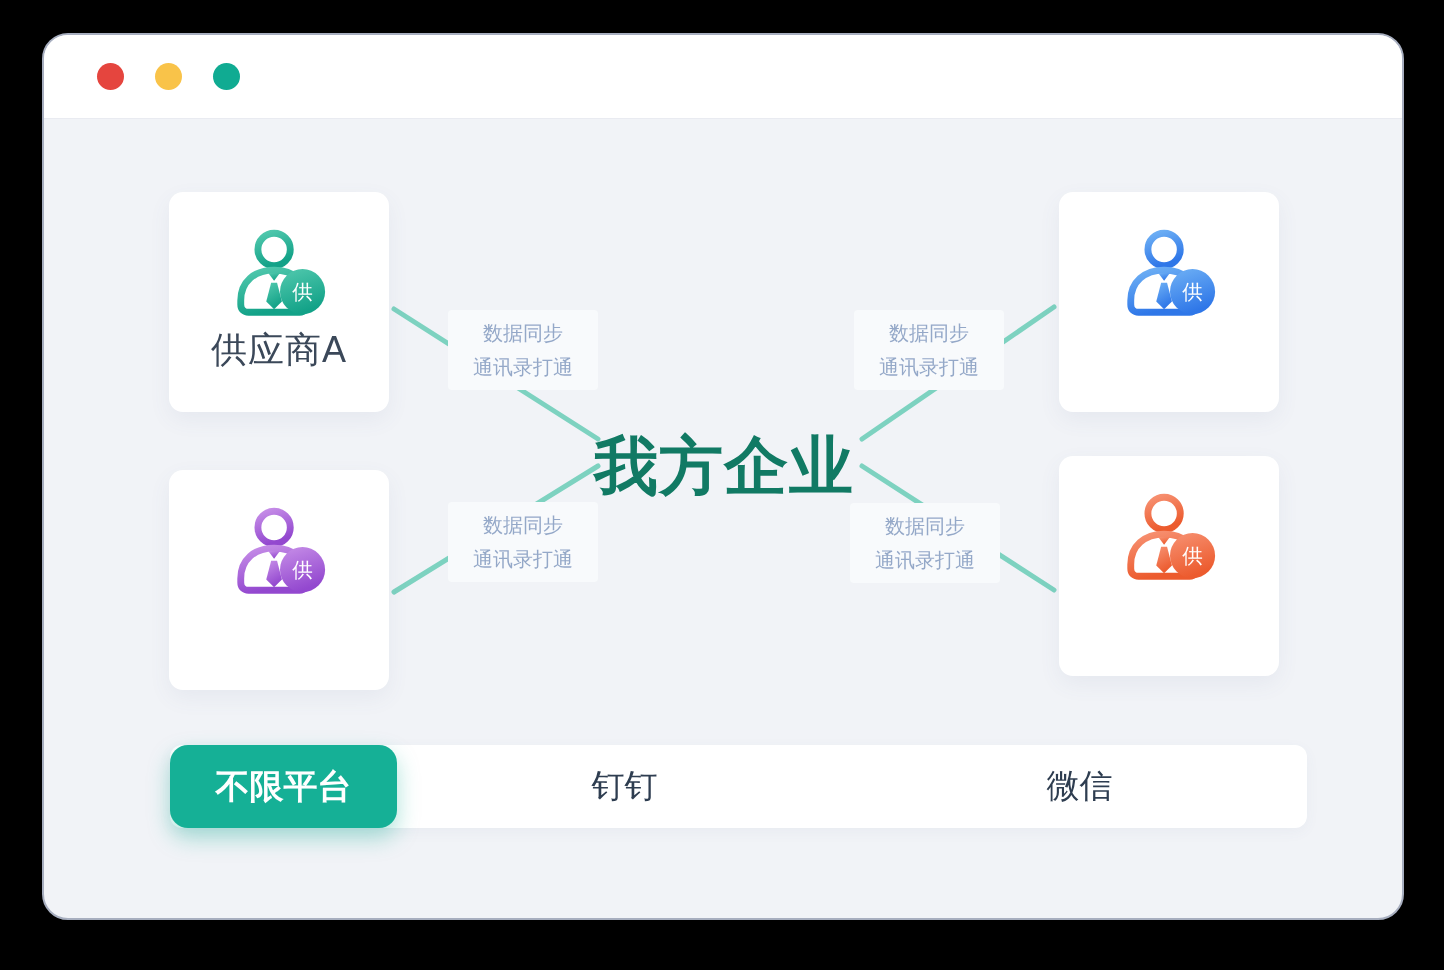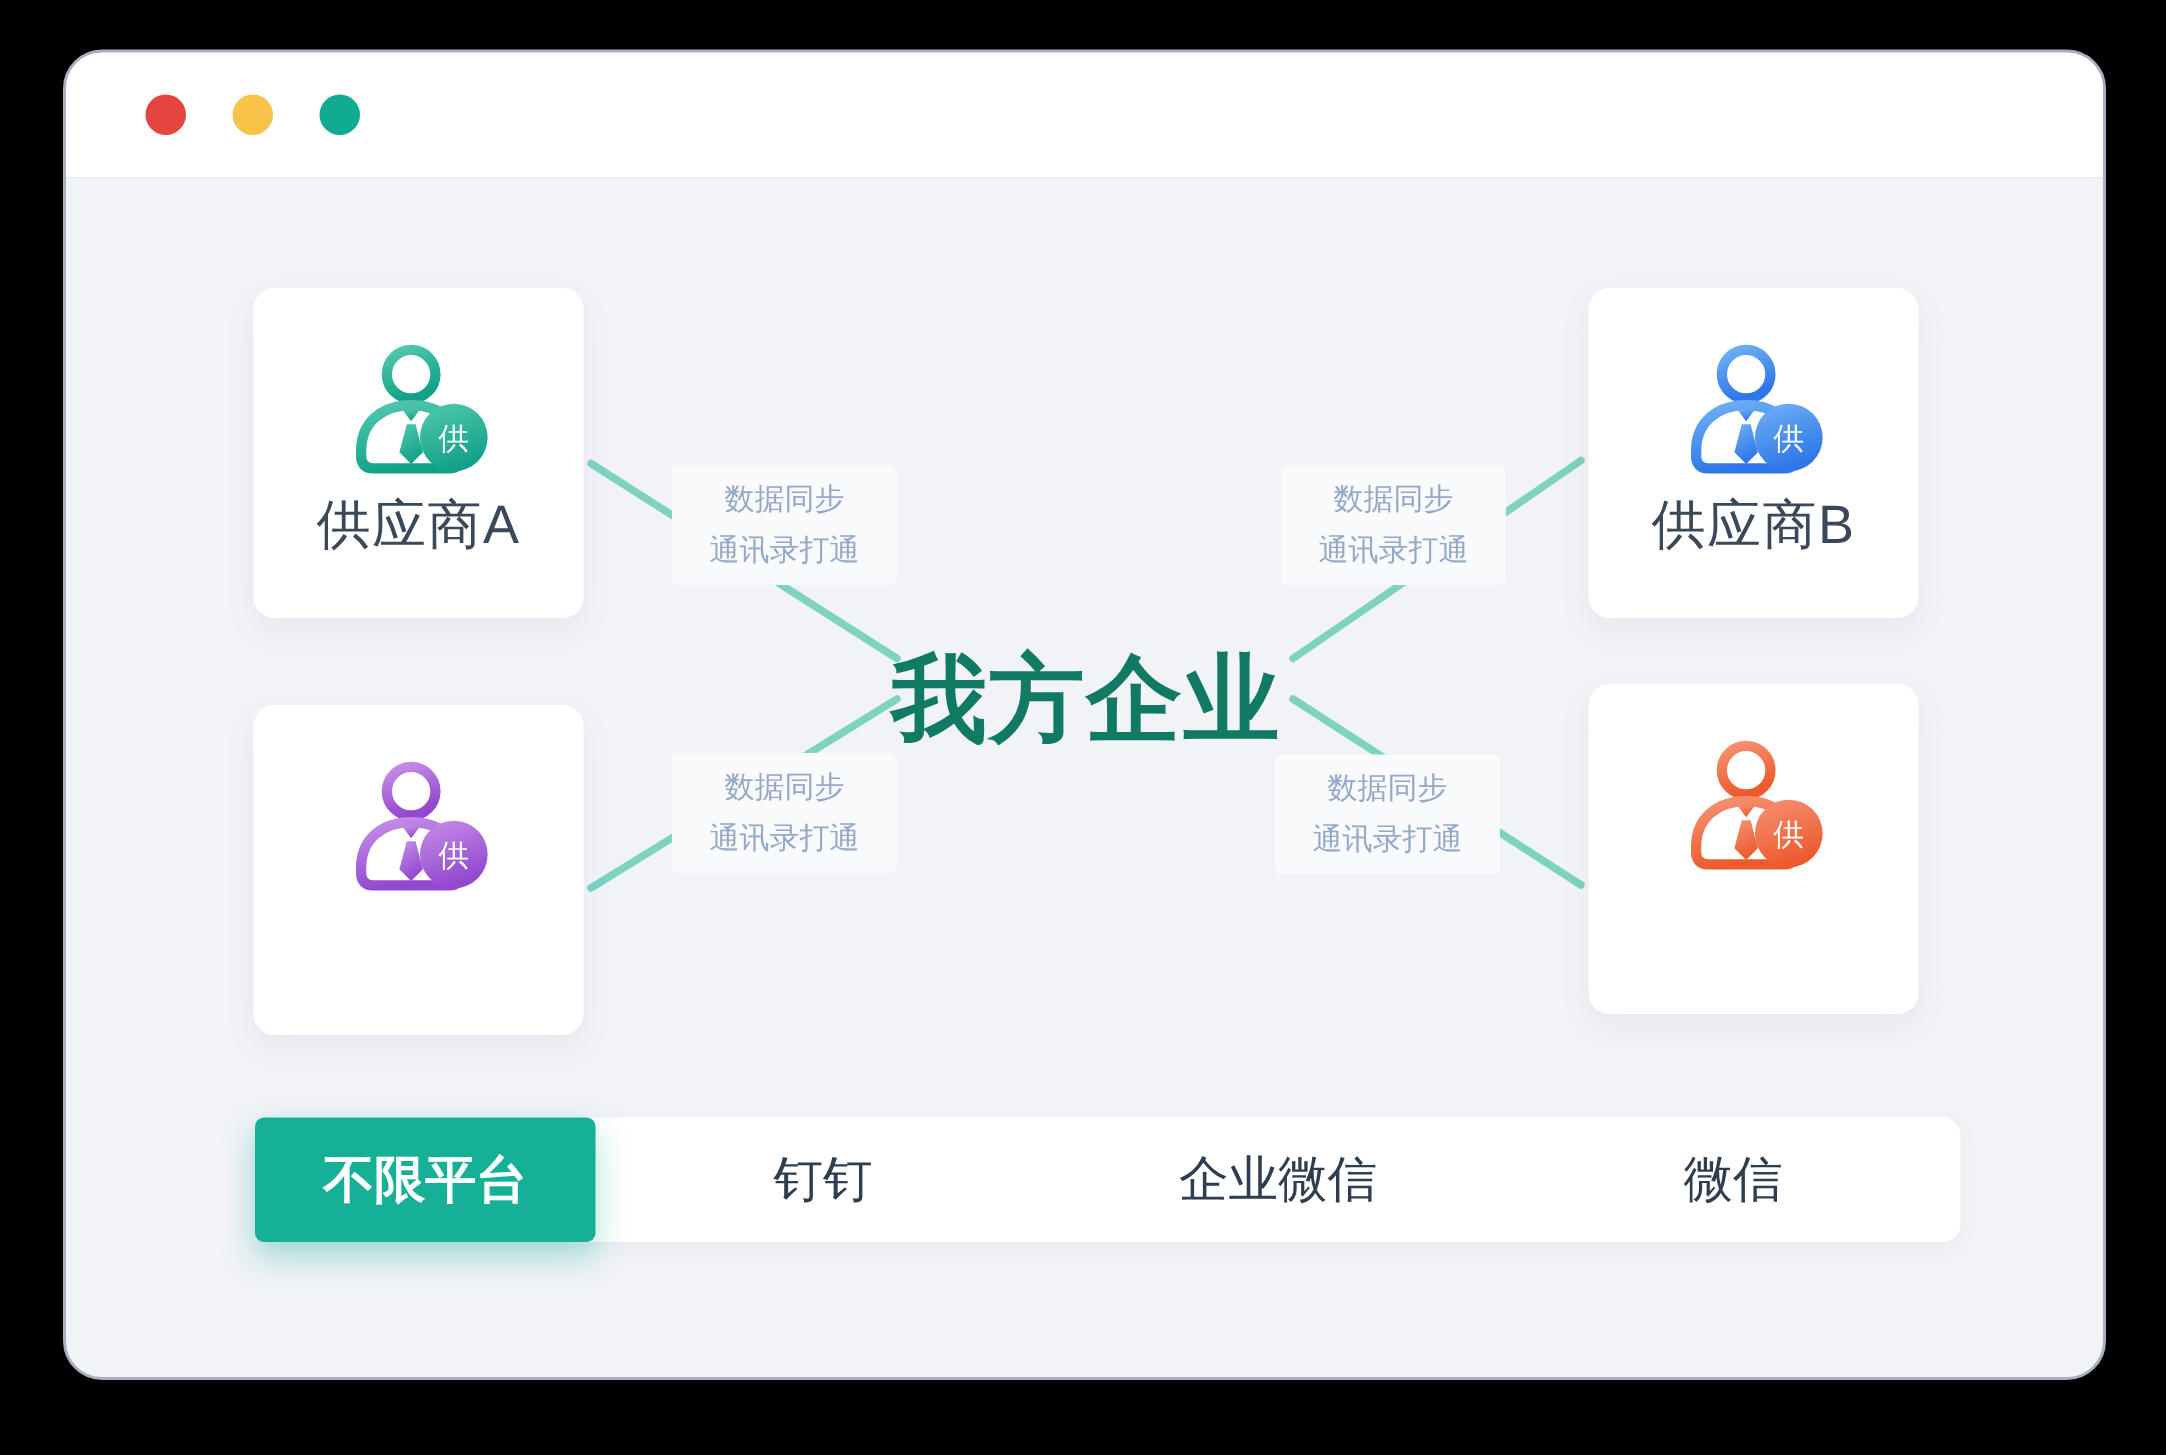--- a/index.html
+++ b/index.html
@@ -83,21 +83,21 @@
     position:absolute;left:126px;top:626px;width:1137px;height:83px;
     background:#ffffff;border-radius:12px;
     display:flex;align-items:stretch;
     box-shadow:0 4px 14px rgba(80,100,140,.05);
   }
   .tab{
     flex:1;display:flex;align-items:center;justify-content:center;
     font-size:33px;color:var(--tab-text);cursor:pointer;white-space:nowrap;
   }
   .tab.active{
-    flex:none;width:227px;border-radius:6px;
+    flex:none;width:227px;border-radius:18px;
     background:var(--tab-active);color:#ffffff;font-weight:bold;font-size:34px;
     box-shadow:0 10px 22px rgba(21,176,150,.35);
   }
 </style>
 </head>
 <body>
 
 <div class="window">
 
   <div class="titlebar">
@@ -141,21 +141,20 @@
               <stop offset="1" stop-color="#2f77e8"></stop>
           </linearGradient>
         </defs>
         <circle class="outline" stroke="url(#grad-b)" cx="47" cy="23" r="16.5"></circle>
         <path class="outline" stroke="url(#grad-b)" d="M47 44 C27 44 13 56 13 75 L13 79 C13 84 16 87 21 87 L73 87 C78 87 81 84 81 79 L81 75 C81 56 67 44 47 44 Z"></path>
         <polygon fill="url(#grad-b)" points="41,47 53,47 47,55"></polygon>
         <polygon fill="url(#grad-b)" points="44,57 50,57 55,76 47,84 39,76"></polygon>
         <circle fill="url(#grad-b)" cx="76" cy="66" r="23"></circle>
         <text class="badge-text" x="76" y="74" text-anchor="middle">供</text>
       </svg>
-      <div class="card-label">供应商B</div>
     </div>
 
     <div class="card card-c">
       <svg class="person-icon" width="102" height="96" viewBox="0 0 104 96">
         <defs>
           <linearGradient id="grad-c" x1="0" y1="0" x2="0.35" y2="1">
             <stop offset="0" stop-color="#c78fe8"></stop>
               <stop offset="1" stop-color="#9348cf"></stop>
           </linearGradient>
         </defs>
@@ -200,18 +199,17 @@
       <div>通讯录打通</div>
     </div>
     <div class="conn-label conn-label-br">
       <div>数据同步</div>
       <div>通讯录打通</div>
     </div>
 
     <div class="tabbar">
       <div class="tab active">不限平台</div>
       <div class="tab">钉钉</div>
-      <div class="tab">企业微信</div>
       <div class="tab">微信</div>
     </div>
 
   </div>
 </div>
 
 </body></html>

